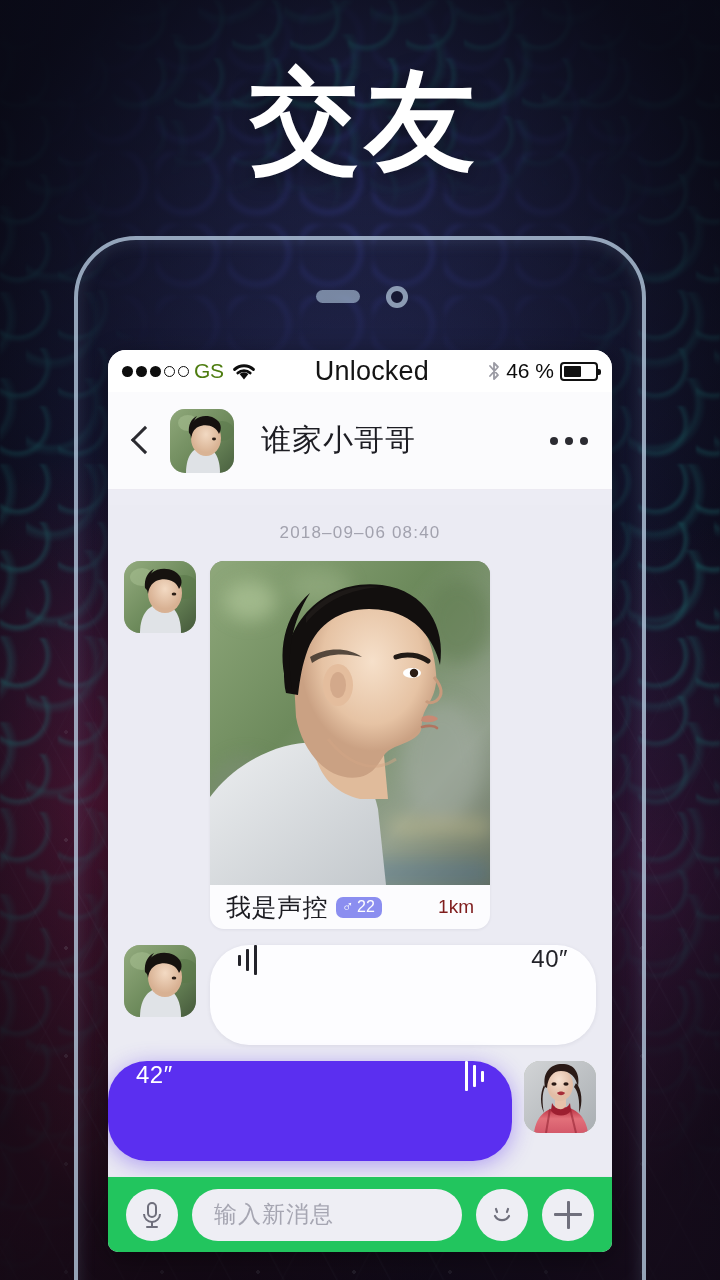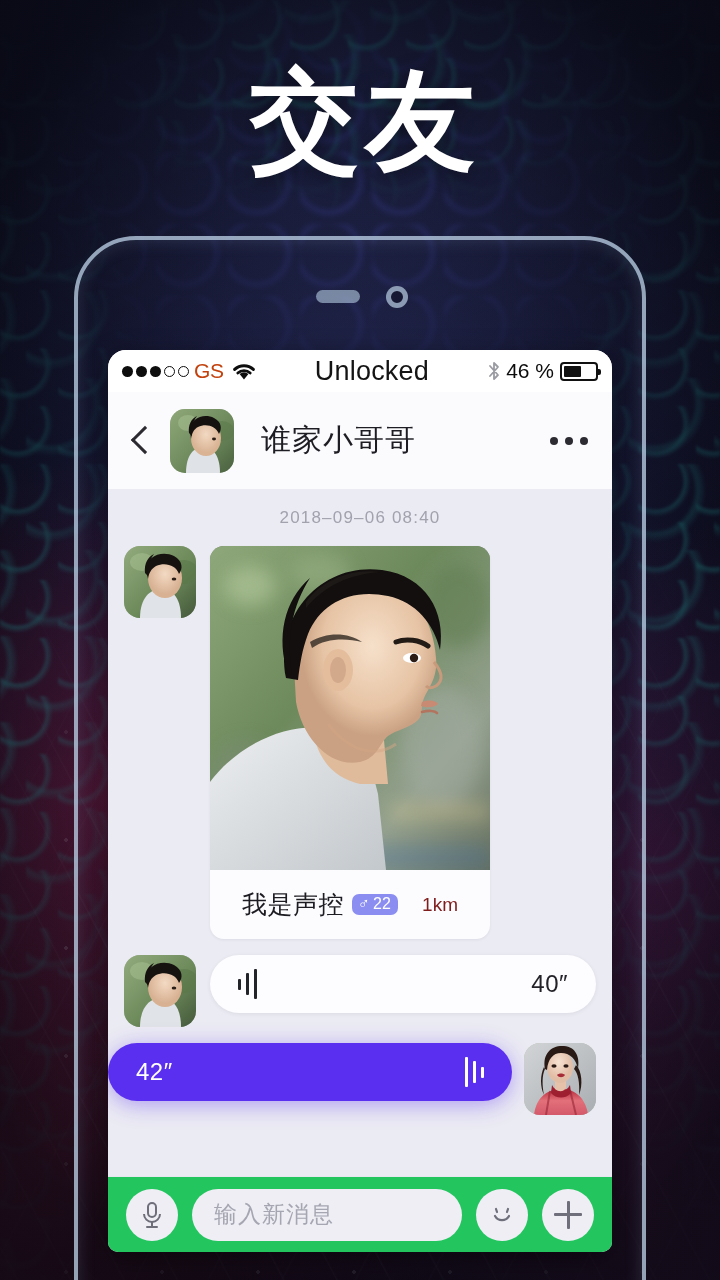--- a/index.html
+++ b/index.html
@@ -133,21 +133,21 @@
   .statusbar{
     height:42px; background:#fff;
     display:flex; align-items:center;
     padding:0 14px;
     flex:0 0 auto;
   }
   .sb-left{ display:flex; align-items:center; gap:0; }
   .sig-dots{ display:flex; align-items:center; gap:3px; margin-right:5px; }
   .dot{ width:11px; height:11px; border-radius:50%; background:#0d0d0d; }
   .dot.hollow{ background:transparent; border:1.6px solid #0d0d0d; }
-  .carrier{ font-size:21px; font-weight:500; color:#c2410c; letter-spacing:-.3px; }
+  .carrier{ font-size:21px; font-weight:500; color:#4d7c0f; letter-spacing:-.3px; }
   .wifi{ margin-left:7px; display:block; }
   .sb-center{
     flex:1; text-align:center;
     font-size:27px; color:#141414; letter-spacing:.2px;
   }
   .sb-right{ display:flex; align-items:center; gap:5px; }
   .bt{ display:block; }
   .batt-pct{ font-size:21px; color:#0c0c0c; letter-spacing:0; }
   .batt{
     width:38px; height:19px; border:2px solid #111; border-radius:4px;
@@ -186,21 +186,21 @@
     margin-left:27px; font-size:30px; color:#1d1d23;
     font-weight:500; letter-spacing:1px; flex:1;
   }
   .more-btn{ display:flex; gap:7px; align-items:center; cursor:pointer; }
   .more-btn i{ width:8px; height:8px; border-radius:50%; background:#2b2b31; display:block; }
 
   
   .chat-body{
     flex:1; background:#ebebf3;
     padding:18px 0 0 0;
-    position:relative; overflow:hidden;
+    position:relative; overflow:hidden;margin-top:15px;
   }
   .day-stamp{
     text-align:center; font-size:17px; color:#a2a2ae;
     letter-spacing:1.2px; margin-bottom:18px;
   }
   .msg-row{ display:flex; padding:0 16px; margin-bottom:16px; align-items:flex-start; }
   .msg-row.out{ justify-content:flex-end; }
   .av{
     width:72px; height:72px; border-radius:16px; overflow:hidden;
     flex:0 0 auto; background:#b6bfae;
@@ -212,39 +212,39 @@
   .card{
     width:280px; background:#fcfcfe;
     border-radius:14px; overflow:hidden;
     box-shadow:0 1px 3px rgba(40,40,70,.07);
   }
   .card-photo{
     width:280px; height:324px; position:relative; overflow:hidden;
     background:#6d7a5a;
   }
   .card-meta{
-    height:69px; display:flex; align-items:center;
-    padding:0 32px;
+    height:44px; display:flex; align-items:center;
+    padding:0 16px;
   }
   .card-title{
     font-size:25px; color:#1c1c22; font-weight:500; letter-spacing:.5px;
   }
   .gender-badge{
     margin-left:8px; display:inline-flex; align-items:center; gap:3px;
     background:#8b8ef0; color:#fff;
     border-radius:7px; padding:2px 7px 3px 6px;
     font-size:16px; line-height:1;
   }
   .gender-badge .sym{ font-size:16px; }
   .card-dist{ margin-left:auto; font-size:19px; color:#7f1d1d; }
 
   
   .voice{
-    height:58px; border-radius:39px;
-    display:flex; align-items:center;
+    height:100px; border-radius:39px;
+    display:flex; align-items:flex-start;
     padding:0 28px;
     box-shadow:0 1px 4px rgba(40,40,70,.08);
   }
   .voice.in{ width:386px; background:#fdfdff; justify-content:space-between; }
   .voice.out{
     width:470px; background:#5b2ff0;
     justify-content:space-between;
     box-shadow:0 4px 22px rgba(91,47,240,.42);
   }
   .voice .dur{ font-size:24px; color:#222228; letter-spacing:.5px; }

